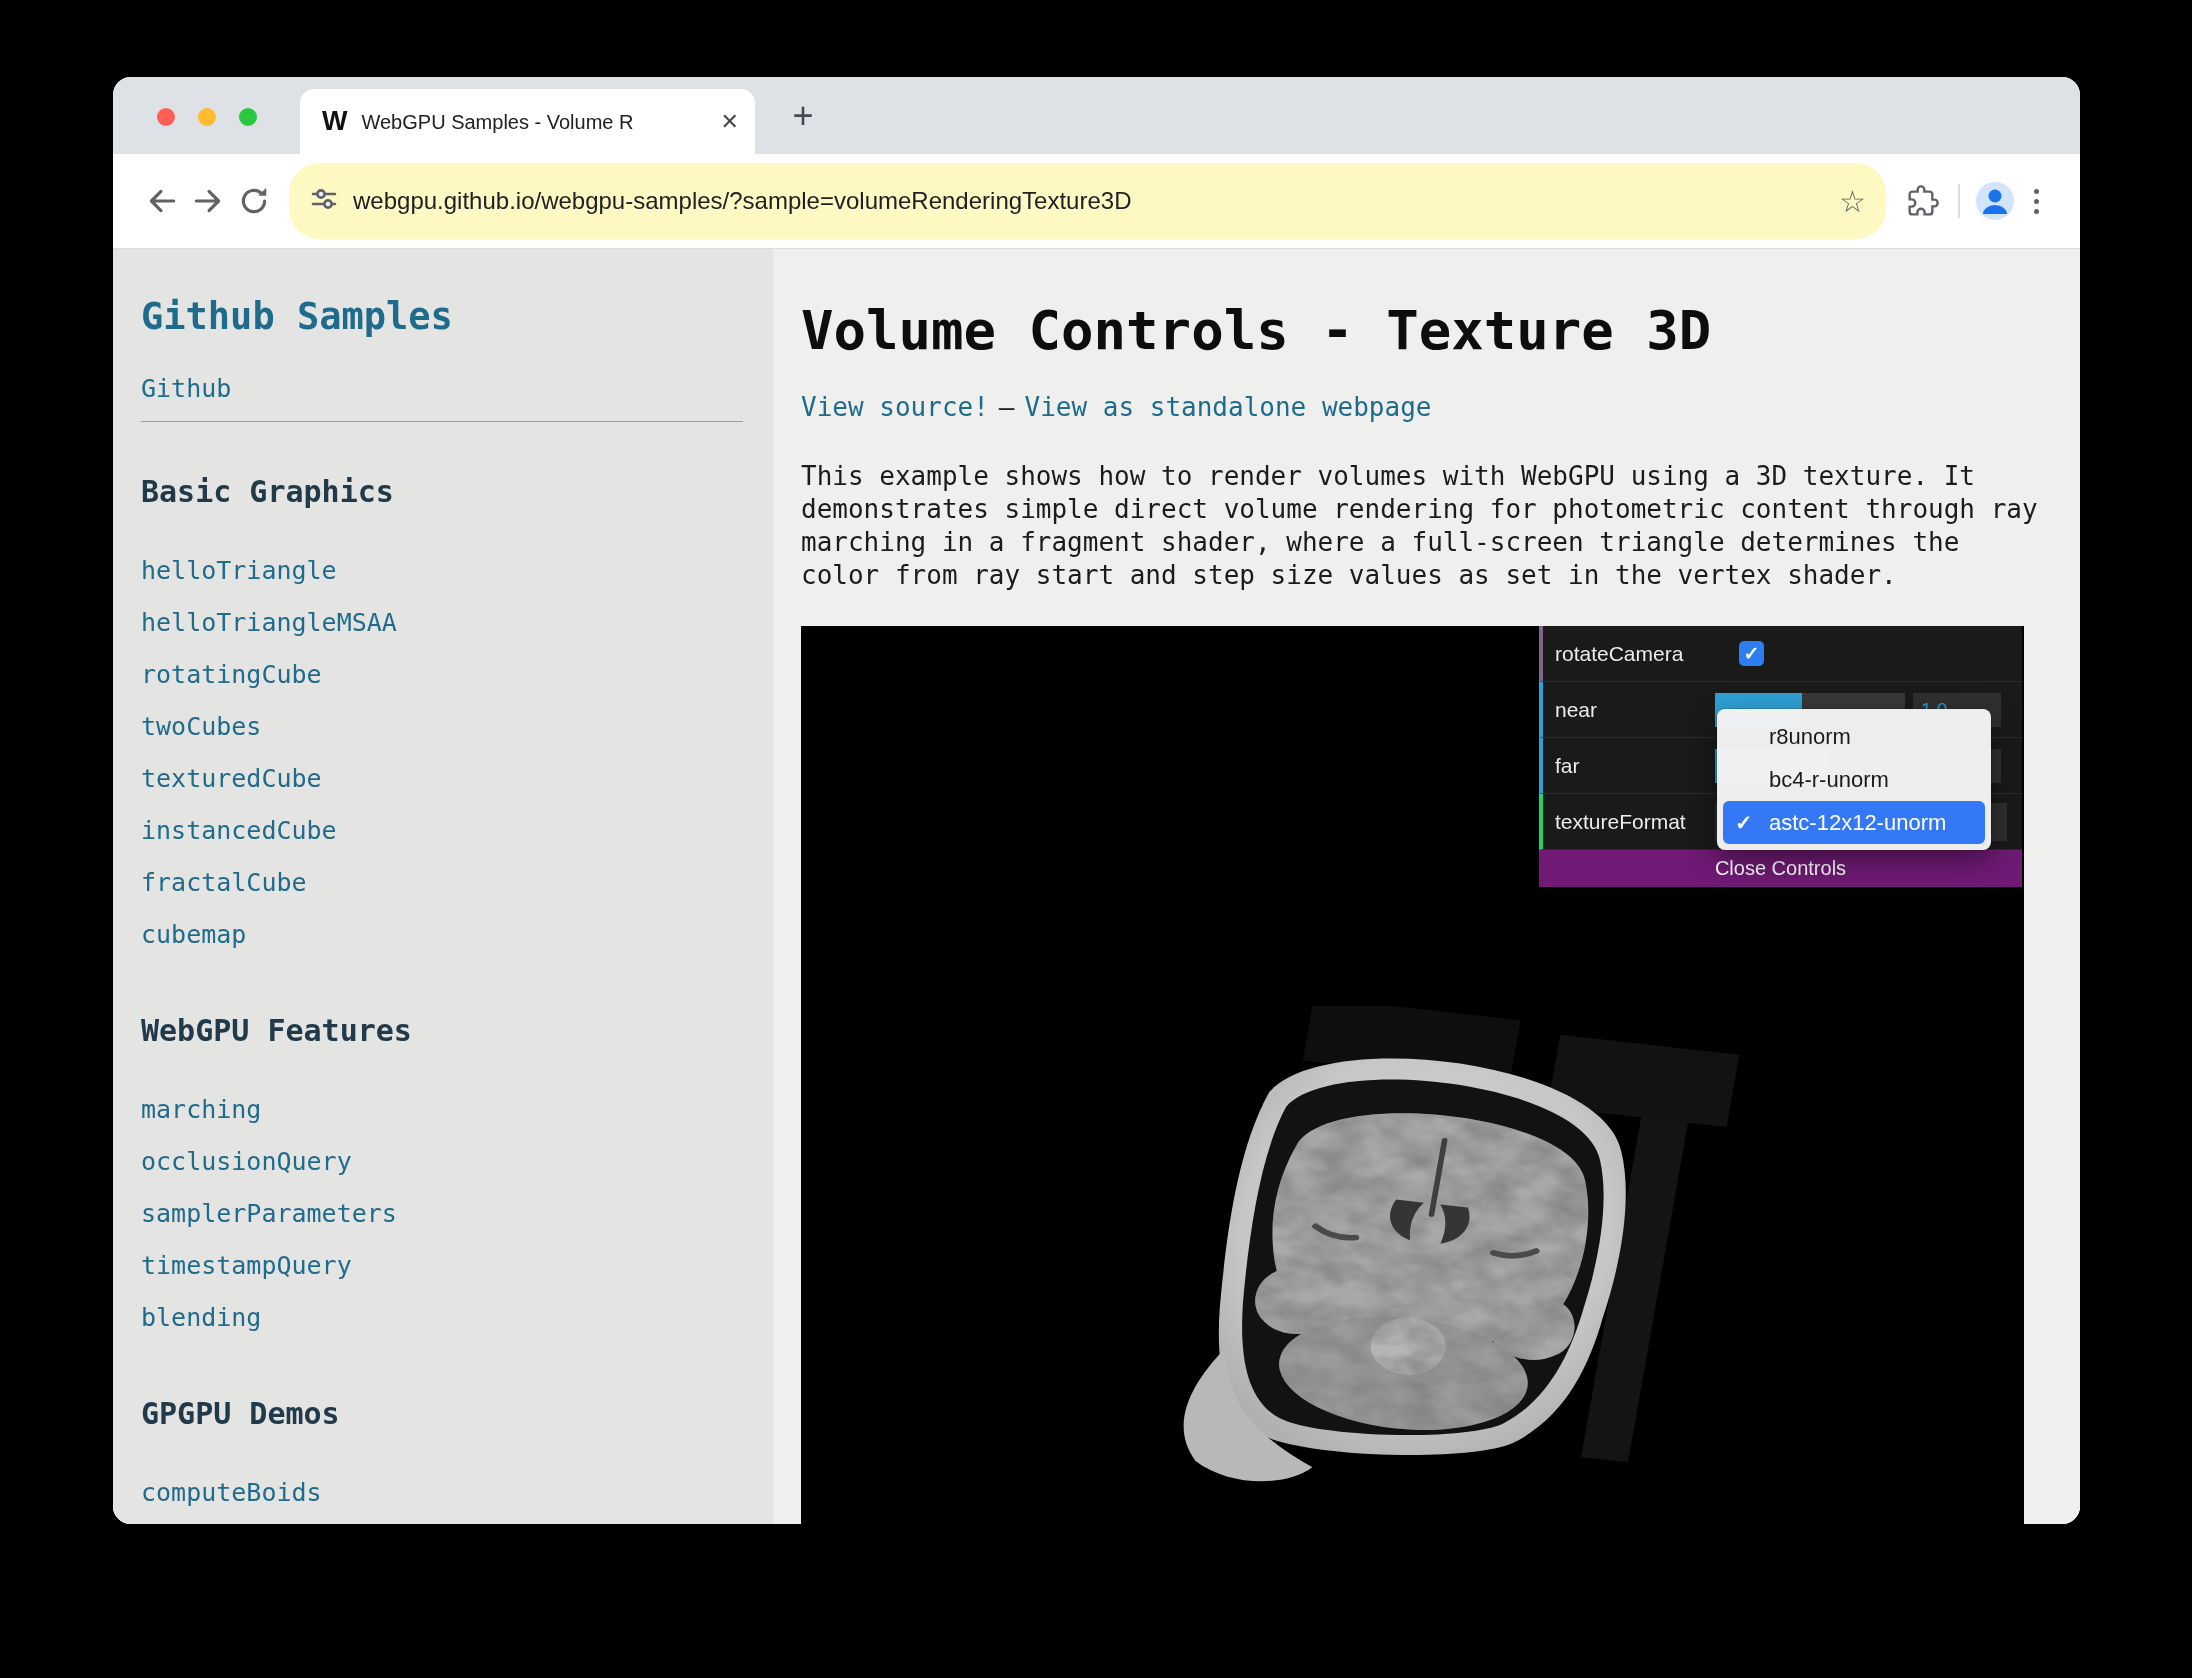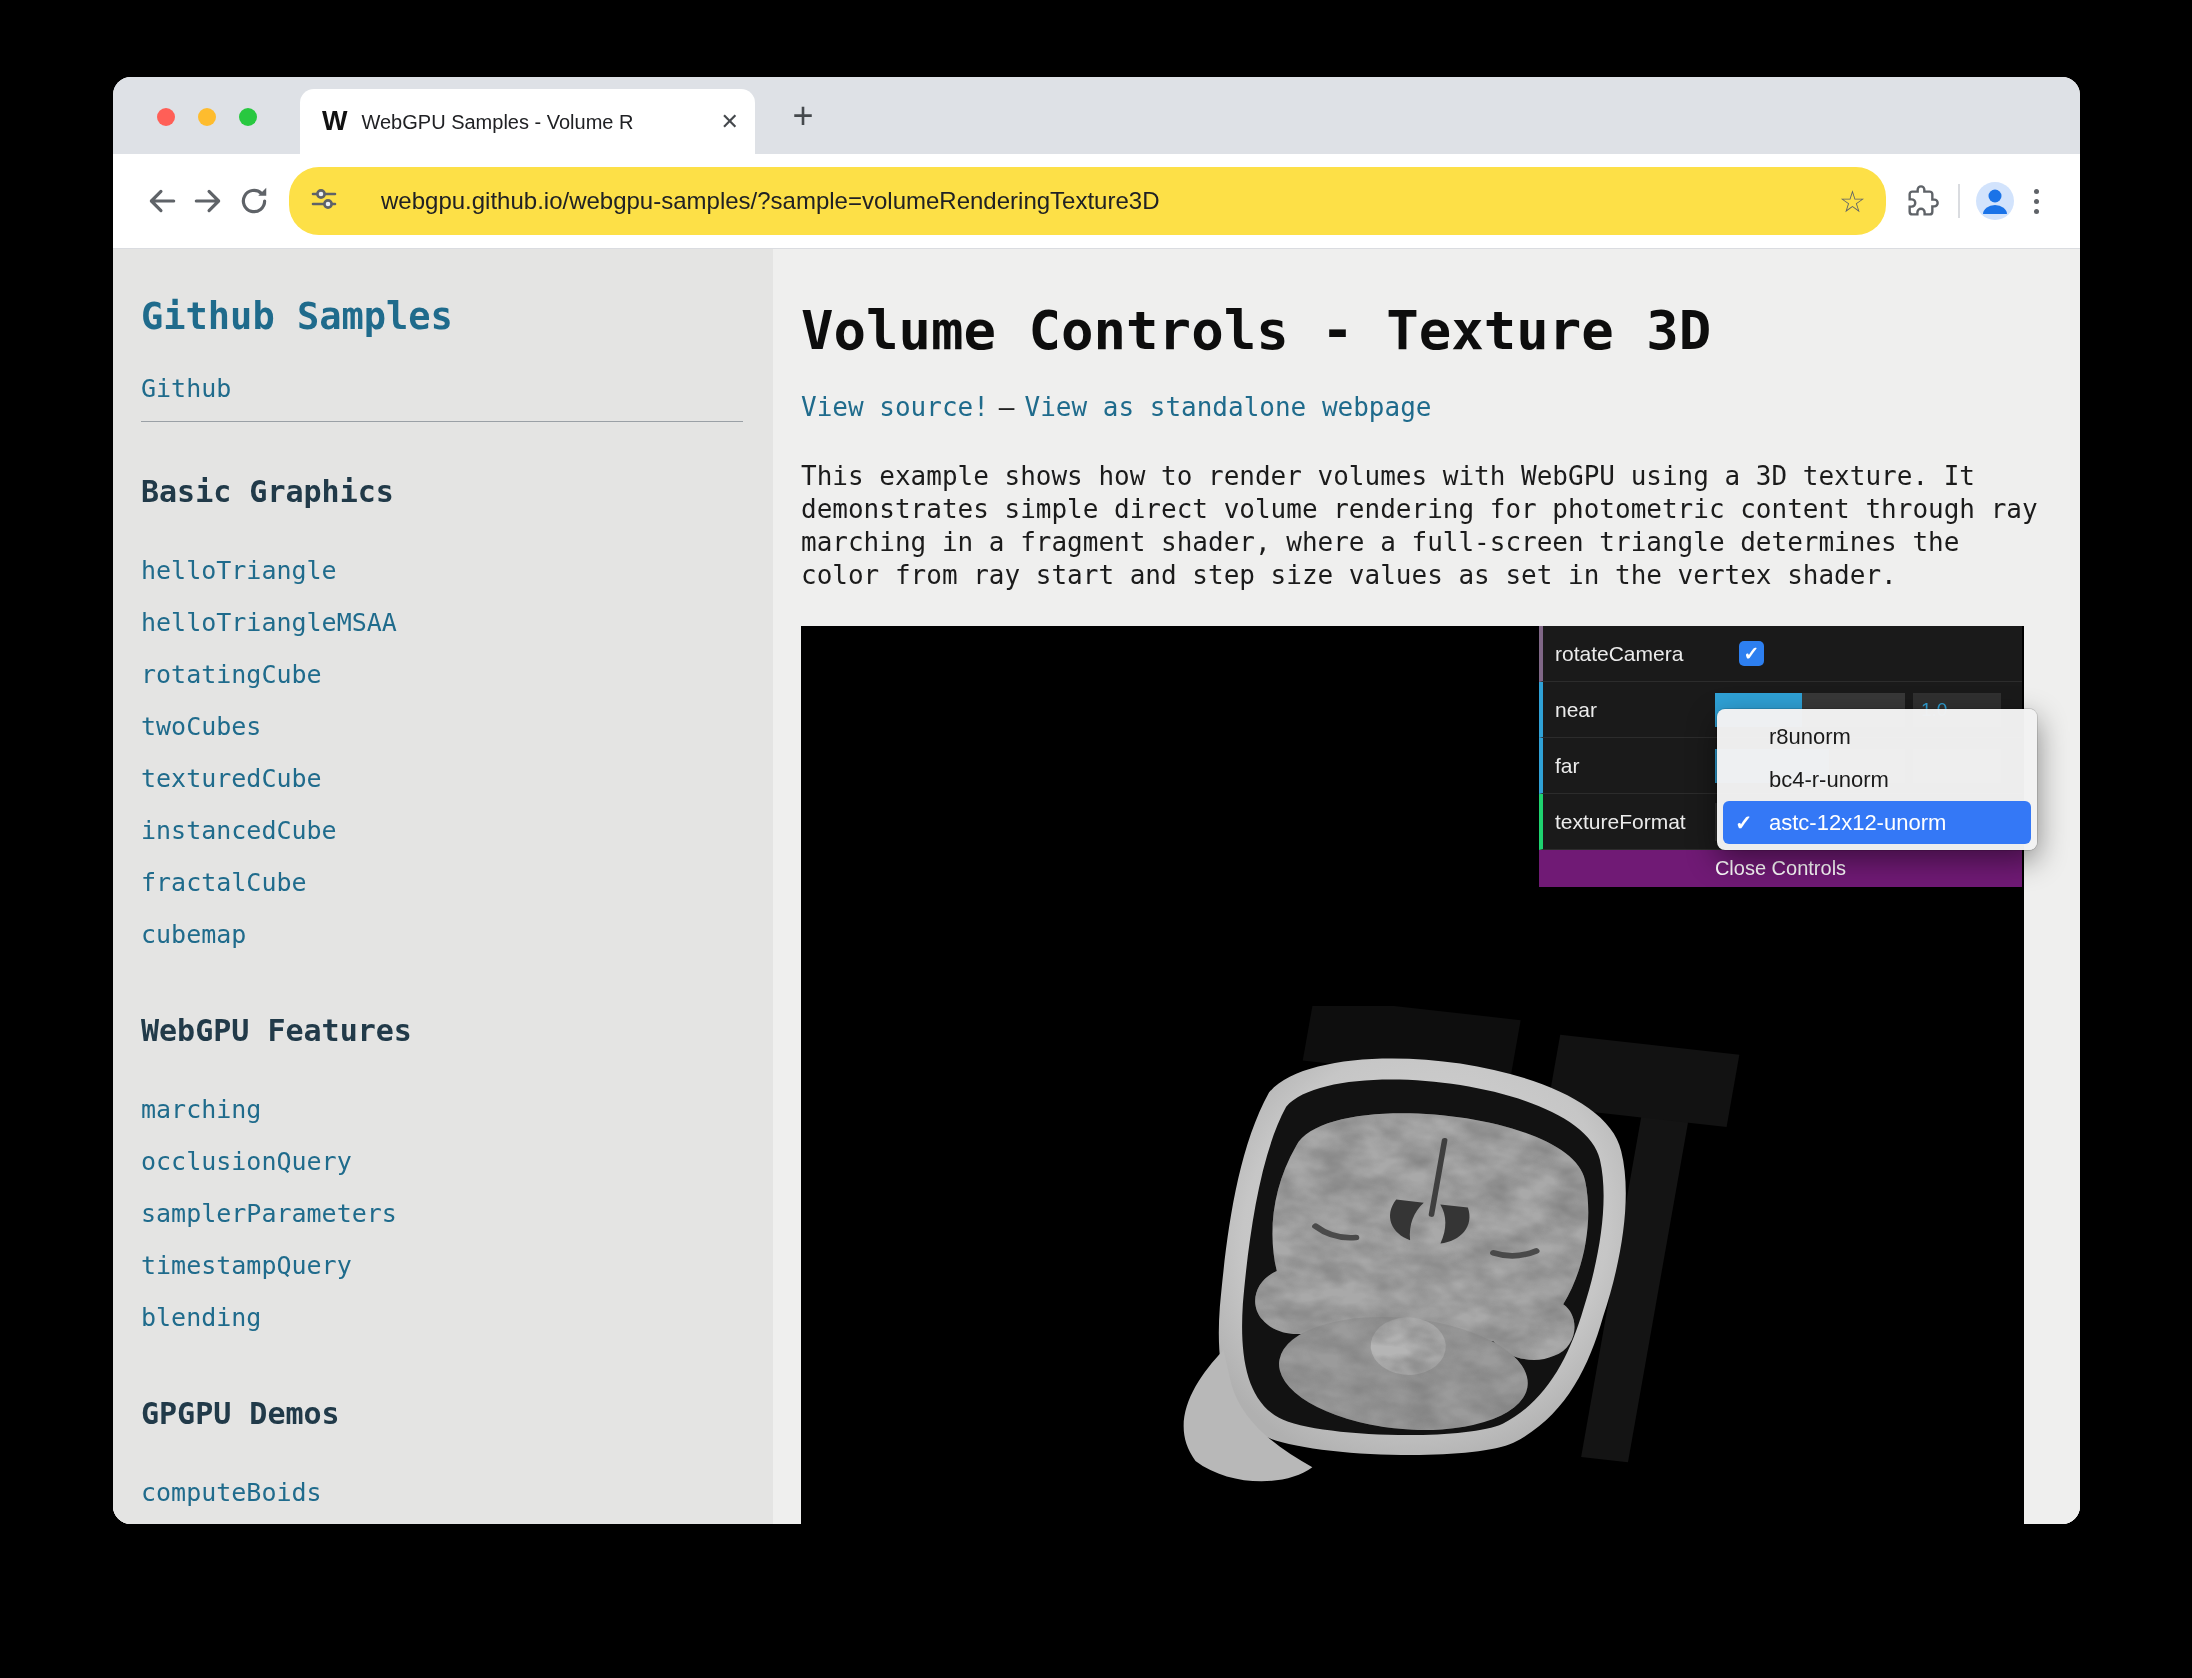--- a/index.html
+++ b/index.html
@@ -25,21 +25,21 @@
   .tab{position:absolute;left:187px;top:12px;width:455px;height:65px;background:#fff;border-radius:14px 14px 0 0;display:flex;align-items:center;padding:0 16px 0 22px;}
   .favicon{font-size:27px;font-weight:900;color:#111;margin-right:14px;}
   .tabtitle{position:relative;flex:1;font-size:20px;color:#202124;white-space:nowrap;overflow:hidden;height:26px;line-height:26px;}
   .tabfade{position:absolute;right:0;top:0;width:70px;height:100%;background:linear-gradient(to right,rgba(255,255,255,0),#fff);}
   .tabclose{font-size:22px;color:#45494d;margin-left:10px;cursor:default;}
   .newtab{position:absolute;left:668px;top:18px;width:44px;height:44px;font-size:36px;line-height:42px;text-align:center;color:#45494d;}
 
   
   .toolbar{height:95px;background:#fff;display:flex;align-items:center;padding:0 26px;border-bottom:1px solid #dadce0;}
   .navicon{width:46px;height:46px;display:flex;align-items:center;justify-content:center;flex-shrink:0;}
-  .omnibox{flex:1;height:68px;border-radius:30px;background:#fde047;display:flex;align-items:center;padding:0 20px;margin:0 14px 0 12px;min-width:0;gap:28px;}
+  .omnibox{flex:1;height:76px;border-radius:30px;background:#fef9c3;display:flex;align-items:center;padding:0 20px;margin:0 14px 0 12px;min-width:0;}
   .urltext{flex:1;font-size:24px;color:#202124;white-space:nowrap;overflow:hidden;margin-left:14px;}
   .star{font-size:30px;color:var(--chrome-icon);margin-left:10px;}
   .sep{width:2px;height:34px;background:#dadce0;margin:0 12px;flex-shrink:0;}
   .dots{display:flex;flex-direction:column;gap:5px;align-items:center;width:36px;}
   .dots i{width:5px;height:5px;border-radius:50%;background:var(--chrome-icon);}
 
   
   .content{display:flex;height:1275px;background:#efefee;}
   .sidebar{width:660px;flex-shrink:0;background:#e4e4e3;padding:46px 0 0 28px;font-family:"DejaVu Sans Mono",monospace;overflow:hidden;}
   .sb-title{font-size:37px;font-weight:bold;color:var(--link);margin-bottom:36px;}
@@ -67,21 +67,21 @@
   .gui-row.opt{border-left:4px solid var(--gui-green);}
   .gui-label{color:#ebebeb;font-size:21px;padding-left:12px;width:172px;flex-shrink:0;}
   .gui-check{width:25px;height:25px;border-radius:5px;background:#2d7ff0;color:#fff;font-size:19px;font-weight:bold;line-height:25px;text-align:center;margin-left:24px;}
   .gui-slider{width:190px;height:34px;background:#383838;position:relative;flex-shrink:0;}
   .gui-slider .fill{position:absolute;left:0;top:0;height:100%;background:var(--gui-blue);}
   .gui-num{width:88px;height:34px;margin-left:8px;background:#303030;color:var(--gui-blue);font-size:19px;line-height:34px;padding-left:8px;overflow:hidden;}
   .gui-select{width:292px;height:38px;background:#303030;}
   .gui-close{height:37px;background:#701a75;color:#fff;font-size:20px;line-height:37px;text-align:center;}
 
   
-  .dropdown{position:absolute;left:916px;top:83px;width:320px;background:rgba(242,242,242,0.98);border-radius:8px;padding:6px;box-shadow:0 10px 30px rgba(0,0,0,0.45),0 0 0 1px rgba(0,0,0,0.12);z-index:5;font-family:"Liberation Sans",sans-serif;}
+  .dropdown{position:absolute;left:916px;top:83px;width:274px;background:rgba(242,242,242,0.98);border-radius:8px;padding:6px;box-shadow:0 10px 30px rgba(0,0,0,0.45),0 0 0 1px rgba(0,0,0,0.12);z-index:5;font-family:"Liberation Sans",sans-serif;}
   .dd-item{position:relative;height:43px;line-height:43px;font-size:22px;color:#1a1a1a;padding-left:46px;border-radius:6px;white-space:nowrap;}
   .dd-item.selected{background:var(--sel-blue);color:#fff;}
   .dd-check{position:absolute;left:12px;font-size:21px;font-weight:bold;}
 </style>
 </head>
 <body>
 
 <div class="window">
 
   <div class="tabstrip">

